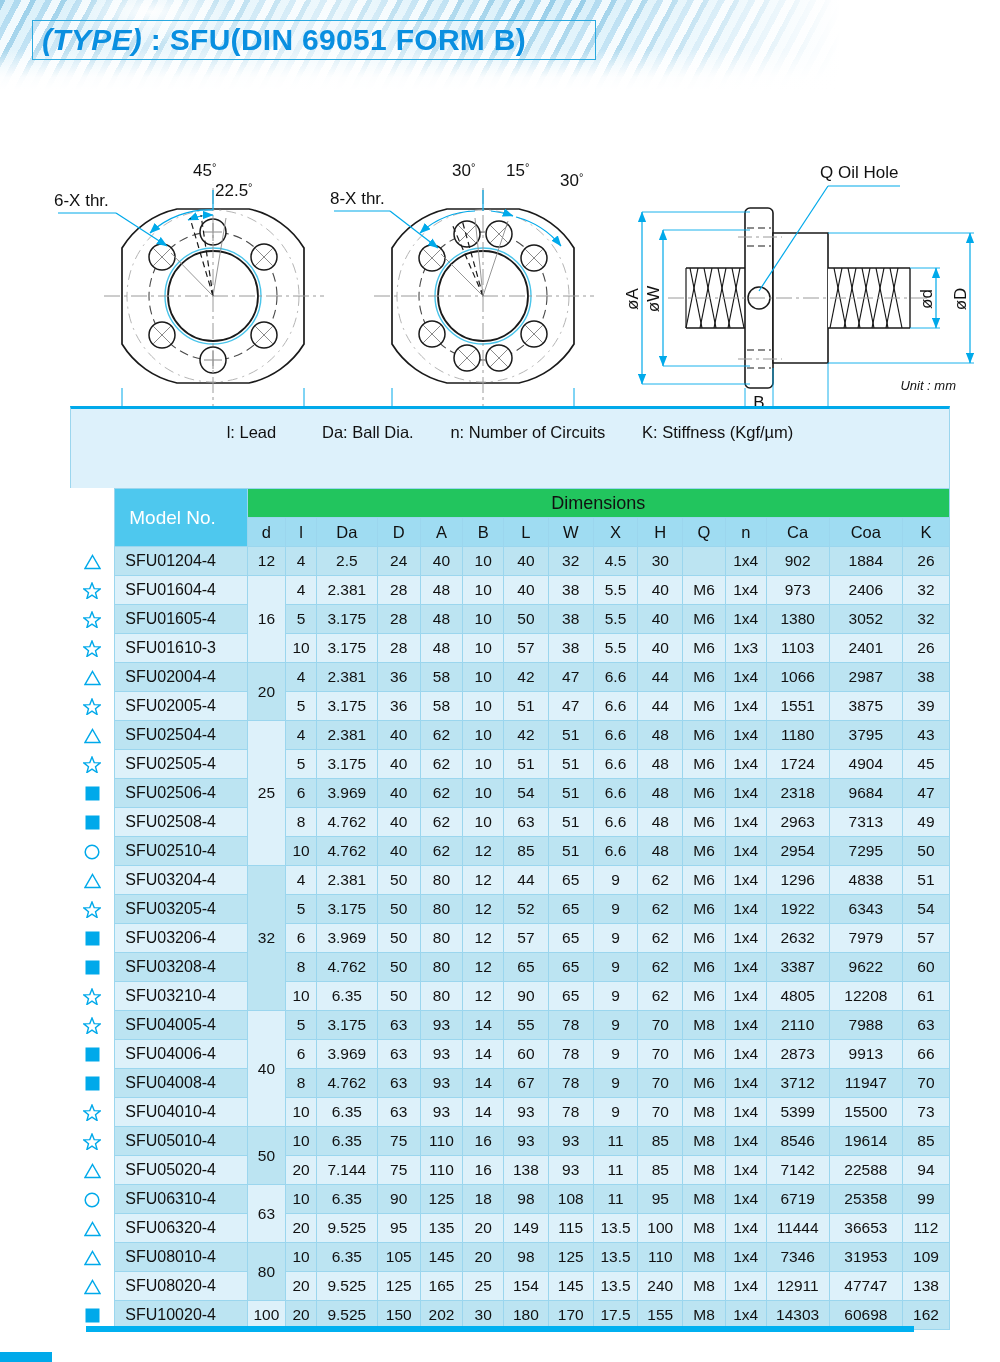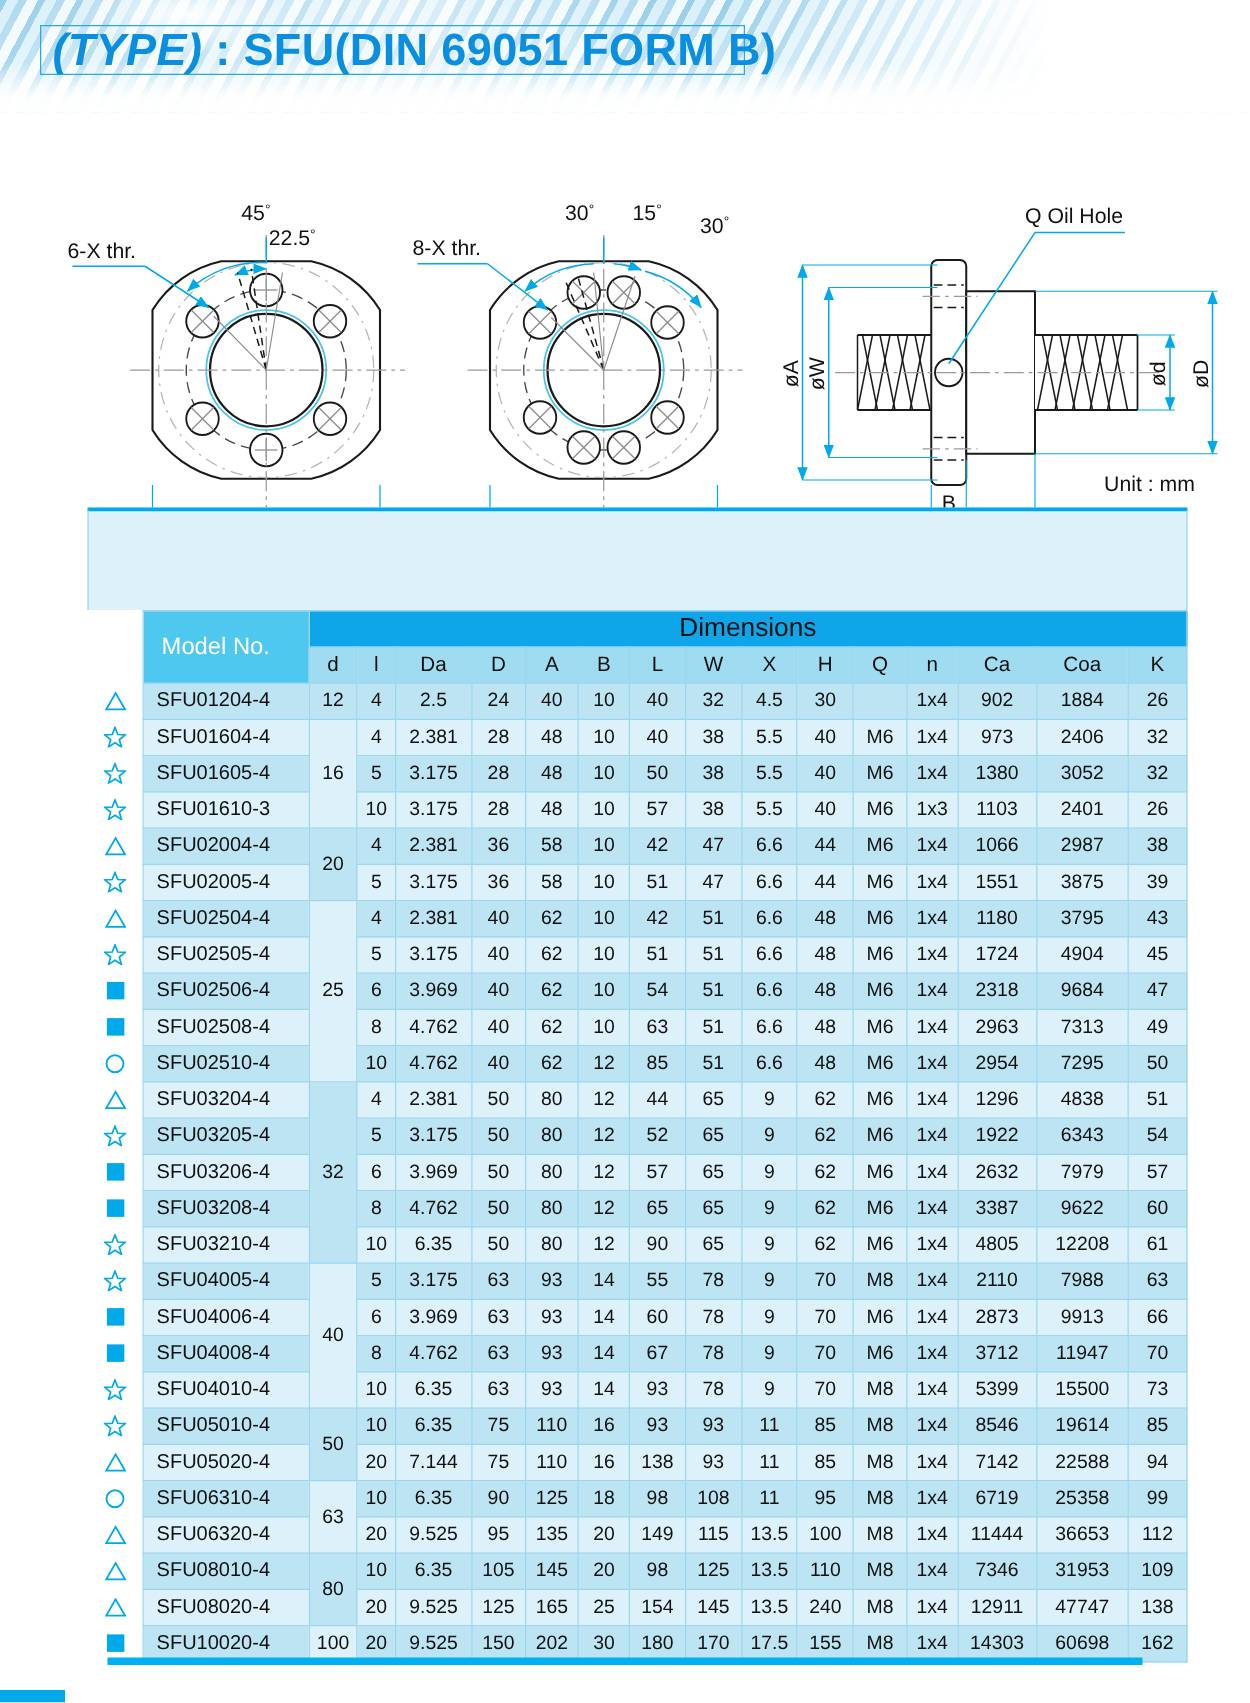--- a/index.html
+++ b/index.html
@@ -38,32 +38,32 @@
     position:absolute; right:0; top:0; width:420px; height:90px;
     background:linear-gradient(90deg, rgba(255,255,255,0) 0%, #ffffff 62%);
   }
   #title-box {
     position:absolute; left:32px; top:20px; width:564px; height:40px;
     border:1.5px solid #2aa9e0;
     background:rgba(255,255,255,0.12);
   }
   #title-text {
     position:absolute; left:42px; top:22px;
-    font-size:36px; font-weight:bold; color:#0a8fe0;
+    font-size:30px; font-weight:bold; color:#0a8fe0;
     letter-spacing:.3px; white-space:nowrap; line-height:36px;
   }
   #title-text .ital { font-style:italic; }
 
   
   #drawings { position:absolute; left:0; top:78px; width:829px; height:330px;padding-left:38px; }
   #drawings svg { display:block; }
 
   #unit-label {
     position:absolute; right:44px; top:378px;
-    font-size:17px; color:#111;
+    font-size:13px; color:#111;font-style:italic;
   }
 
   
   #notes {
     position:absolute; left:70px; top:406px; width:880px; height:82px;
     background:#ddf1fb;
     border-top:3px solid #00a9ea;
     border-left:1px solid #9bd6ee; border-right:1px solid #9bd6ee;
     padding-top:8px;
   }
@@ -85,21 +85,21 @@
     padding:0; height:29px;
     font-weight:normal;
   }
   .hdr-model {
     background:#4ec8ee; color:#ffffff;
     font-size:19px; text-align:left !important;
     padding-left:14px !important;
     margin-left:48px;
   }
   .hdr-dims {
-    background:#0ea5e9; color:#111; font-size:21px; height:30px;
+    background:#22c55e; color:#111; font-size:18px; height:30px;
   }
   .hdr-sub { background:#9fdcf2; color:#111; font-size:16.5px; height:27px; }
   .sym-col { border:none !important; background:#ffffff !important; }
 
   tr.rA td { background:#bce4f2; }
   tr.rB td { background:#ddf1fa; }
   td.dcell-a { background:#bce4f2 !important; }
   td.dcell-b { background:#ddf1fa !important; }
   td.model { text-align:left !important; padding-left:10px !important; font-size:16px; }
 
@@ -372,20 +372,21 @@
     <text x="760" y="342" font-size="17" text-anchor="middle" fill="#111">L</text>
   </g>
 
   </g>
 </svg>
 </div>
 
 <div id="unit-label">Unit : mm</div>
 
 <div id="notes">
+  <div class="nline">l: Lead          Da: Ball Dia.        n: Number of Circuits        K: Stiffness (Kgf/µm)</div>
 </div>
 
 <div id="tablewrap">
   <table id="spec">
     <colgroup>
       <col style="width:44px">
         <col style="width:130px">
         <col style="width:38px">
         <col style="width:30px">
       <col style="width:60px">

